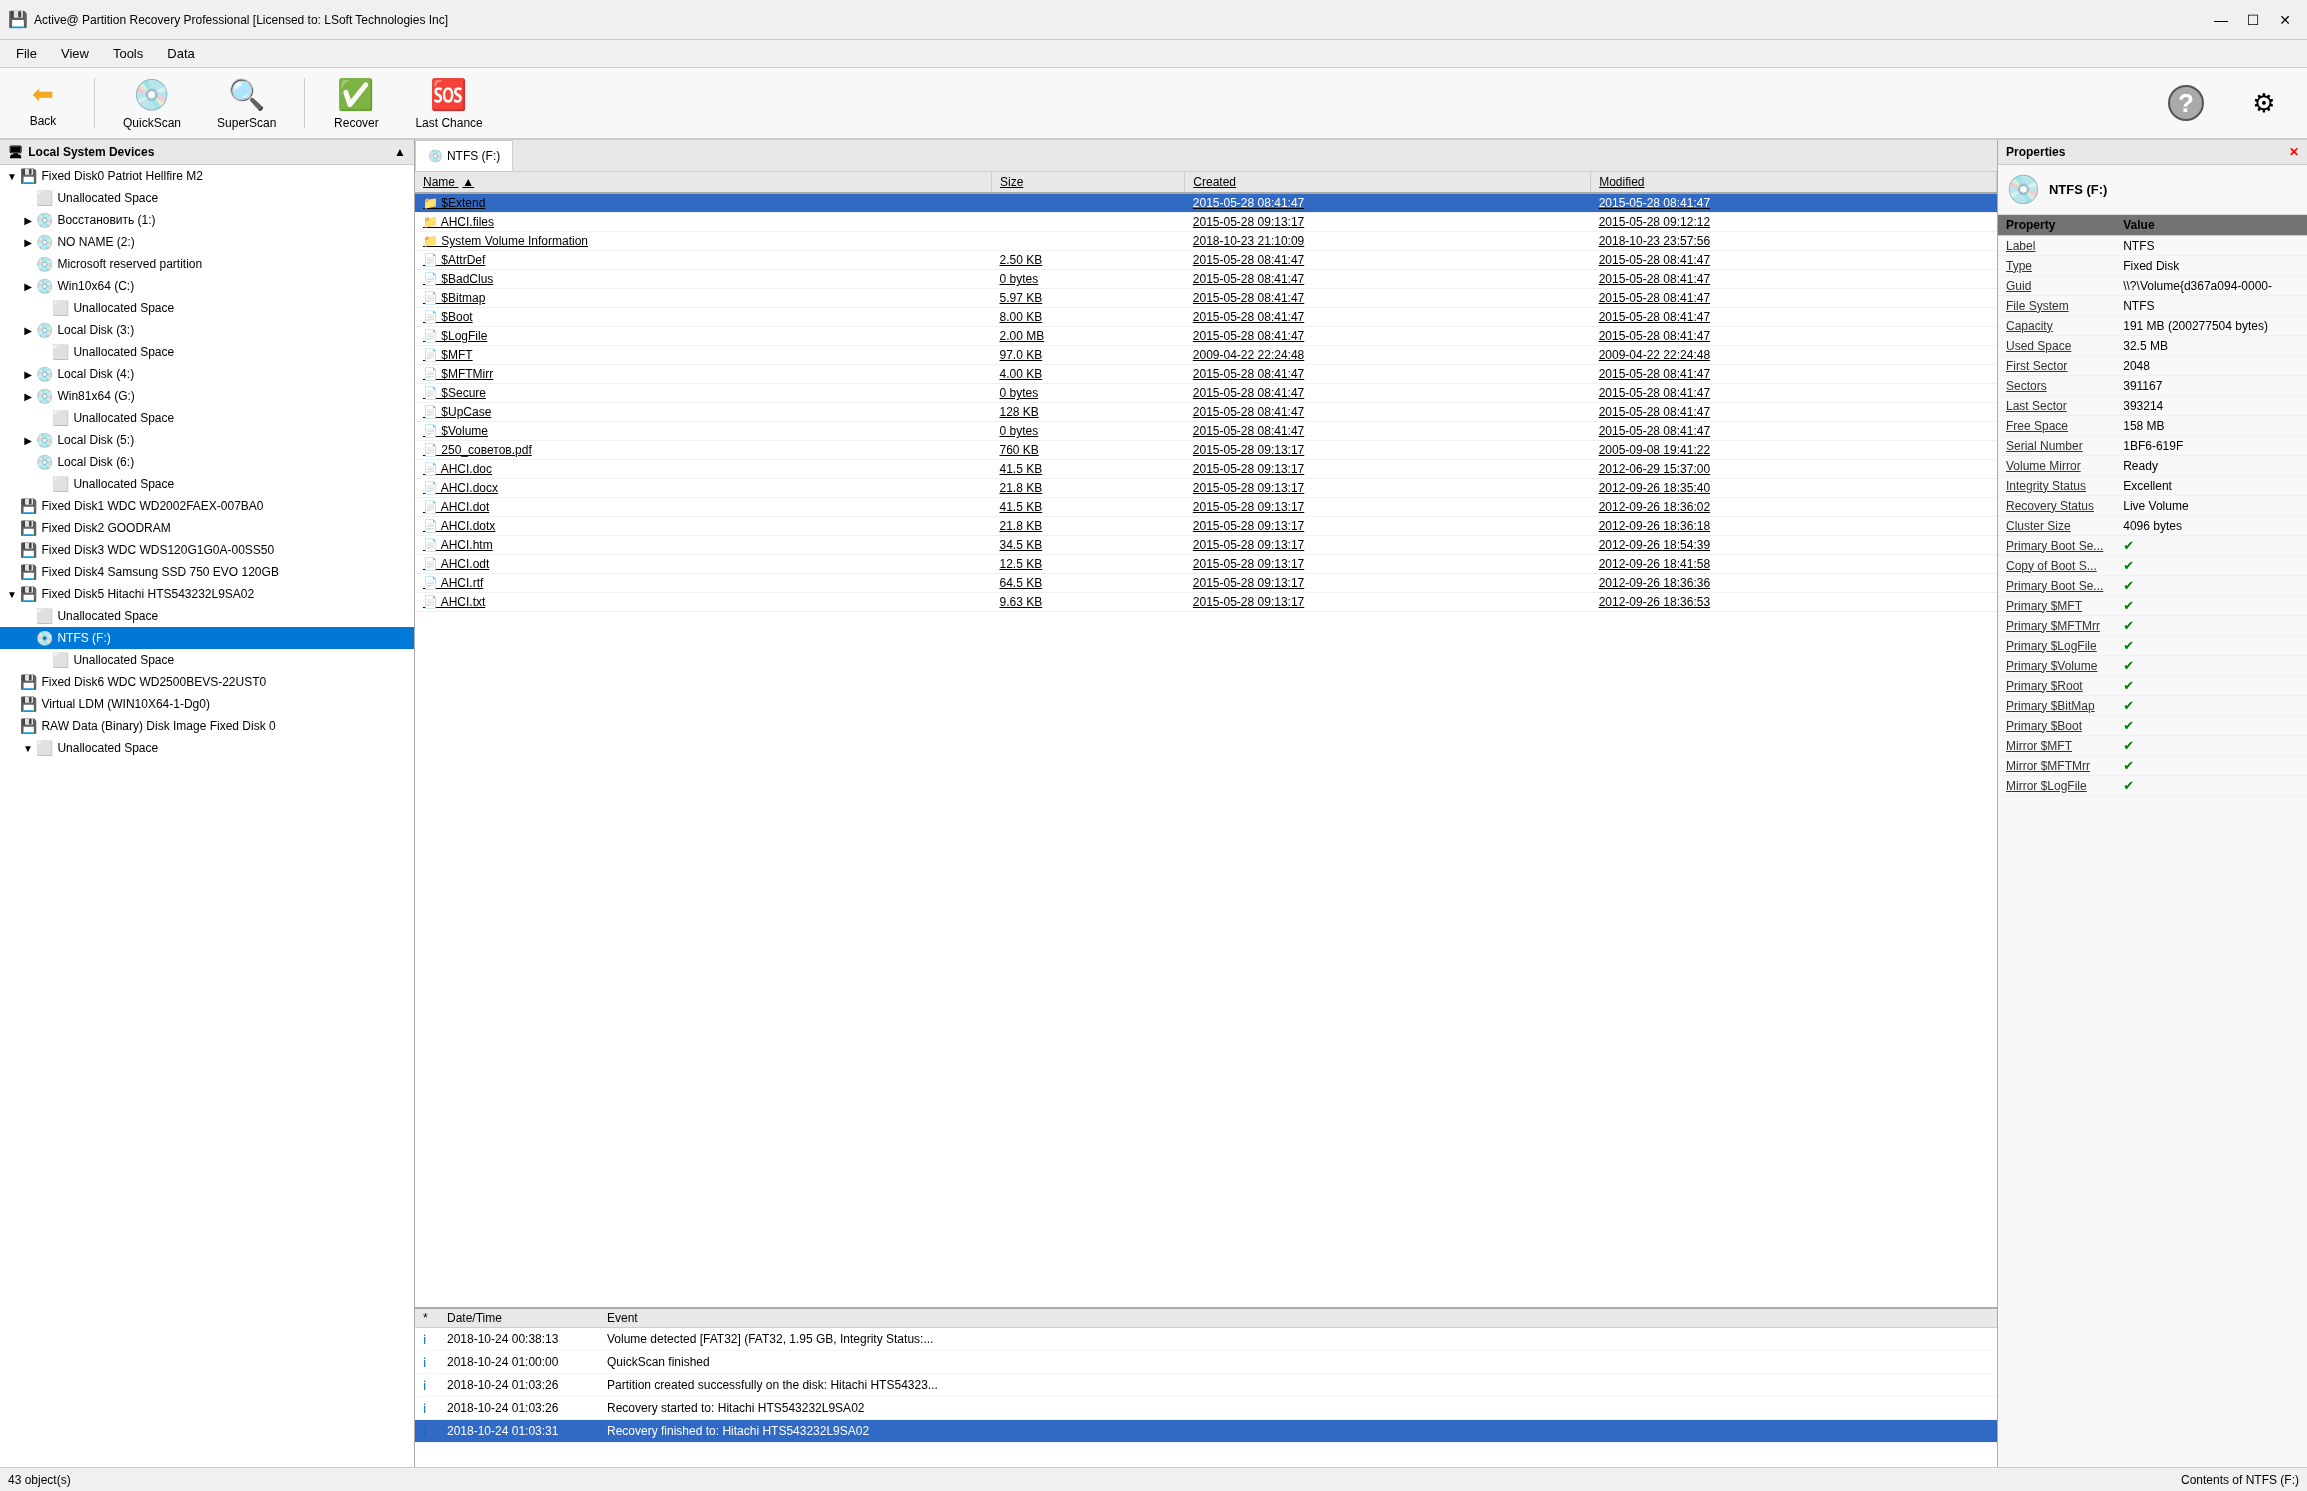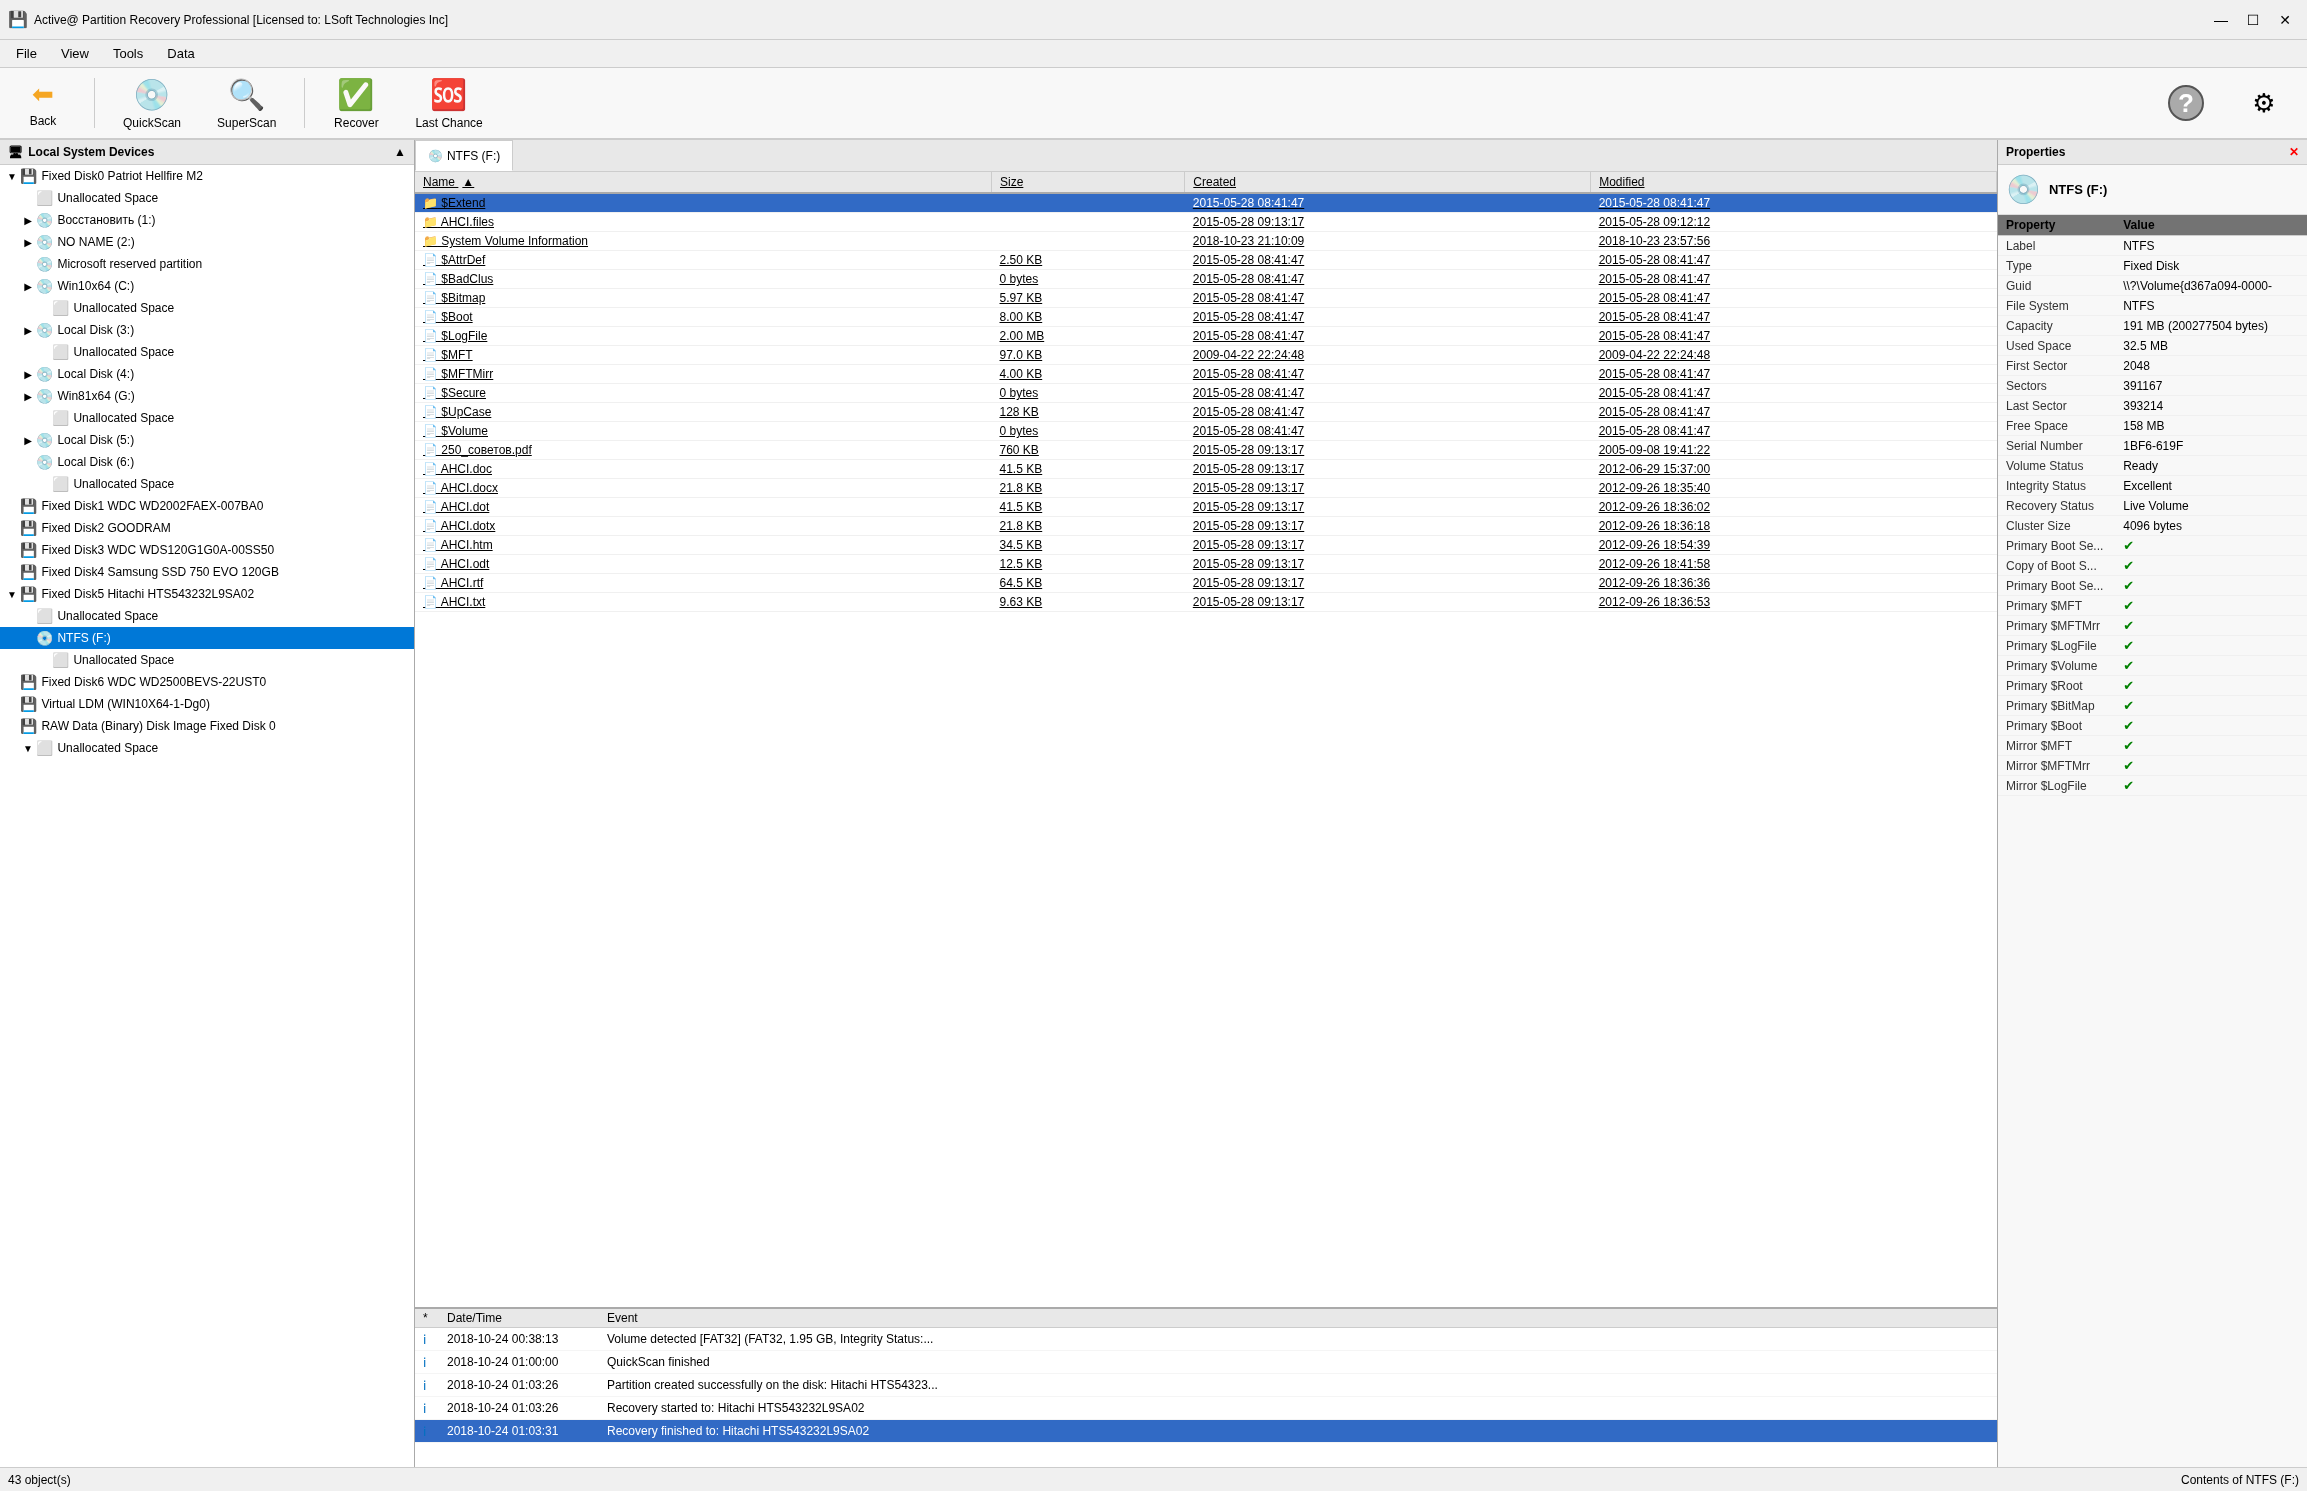--- a/index.html
+++ b/index.html
@@ -218,21 +218,21 @@
     #prop-col-headers .col-property { flex: 1; }
     #prop-col-headers .col-value { flex: 1.5; }
     #prop-list { overflow-y: auto; flex: 1; }
     .prop-row {
       display: flex;
       padding: 2px 8px;
       border-bottom: 1px solid #f0f0f0;
       min-height: 20px;
       align-items: center;
     }
-    .prop-row .prop-key { flex: 1; font-size: 12px; color: #333; }
+    .prop-row .prop-key { flex: 1; font-size: 12px; color: #333; text-decoration: underline; }
     .prop-row .prop-val { flex: 1.5; font-size: 12px; color: #000; }
     .check-green { color: green; font-size: 13px; }
 
     
     #statusbar {
       background: #f0f0f0;
       height: 24px;
       display: flex;
       align-items: center;
       padding: 0 8px;
@@ -703,21 +703,21 @@
     </div>
         <div class="prop-row">
       <span class="prop-key">Free Space</span>
       <span class="prop-val">158 MB</span>
     </div>
         <div class="prop-row">
       <span class="prop-key">Serial Number</span>
       <span class="prop-val">1BF6-619F</span>
     </div>
         <div class="prop-row">
-      <span class="prop-key">Volume Status</span>
+      <span class="prop-key">Volume Mirror</span>
       <span class="prop-val">Ready</span>
     </div>
         <div class="prop-row">
       <span class="prop-key">Integrity Status</span>
       <span class="prop-val">Excellent</span>
     </div>
         <div class="prop-row">
       <span class="prop-key">Recovery Status</span>
       <span class="prop-val">Live Volume</span>
     </div>

